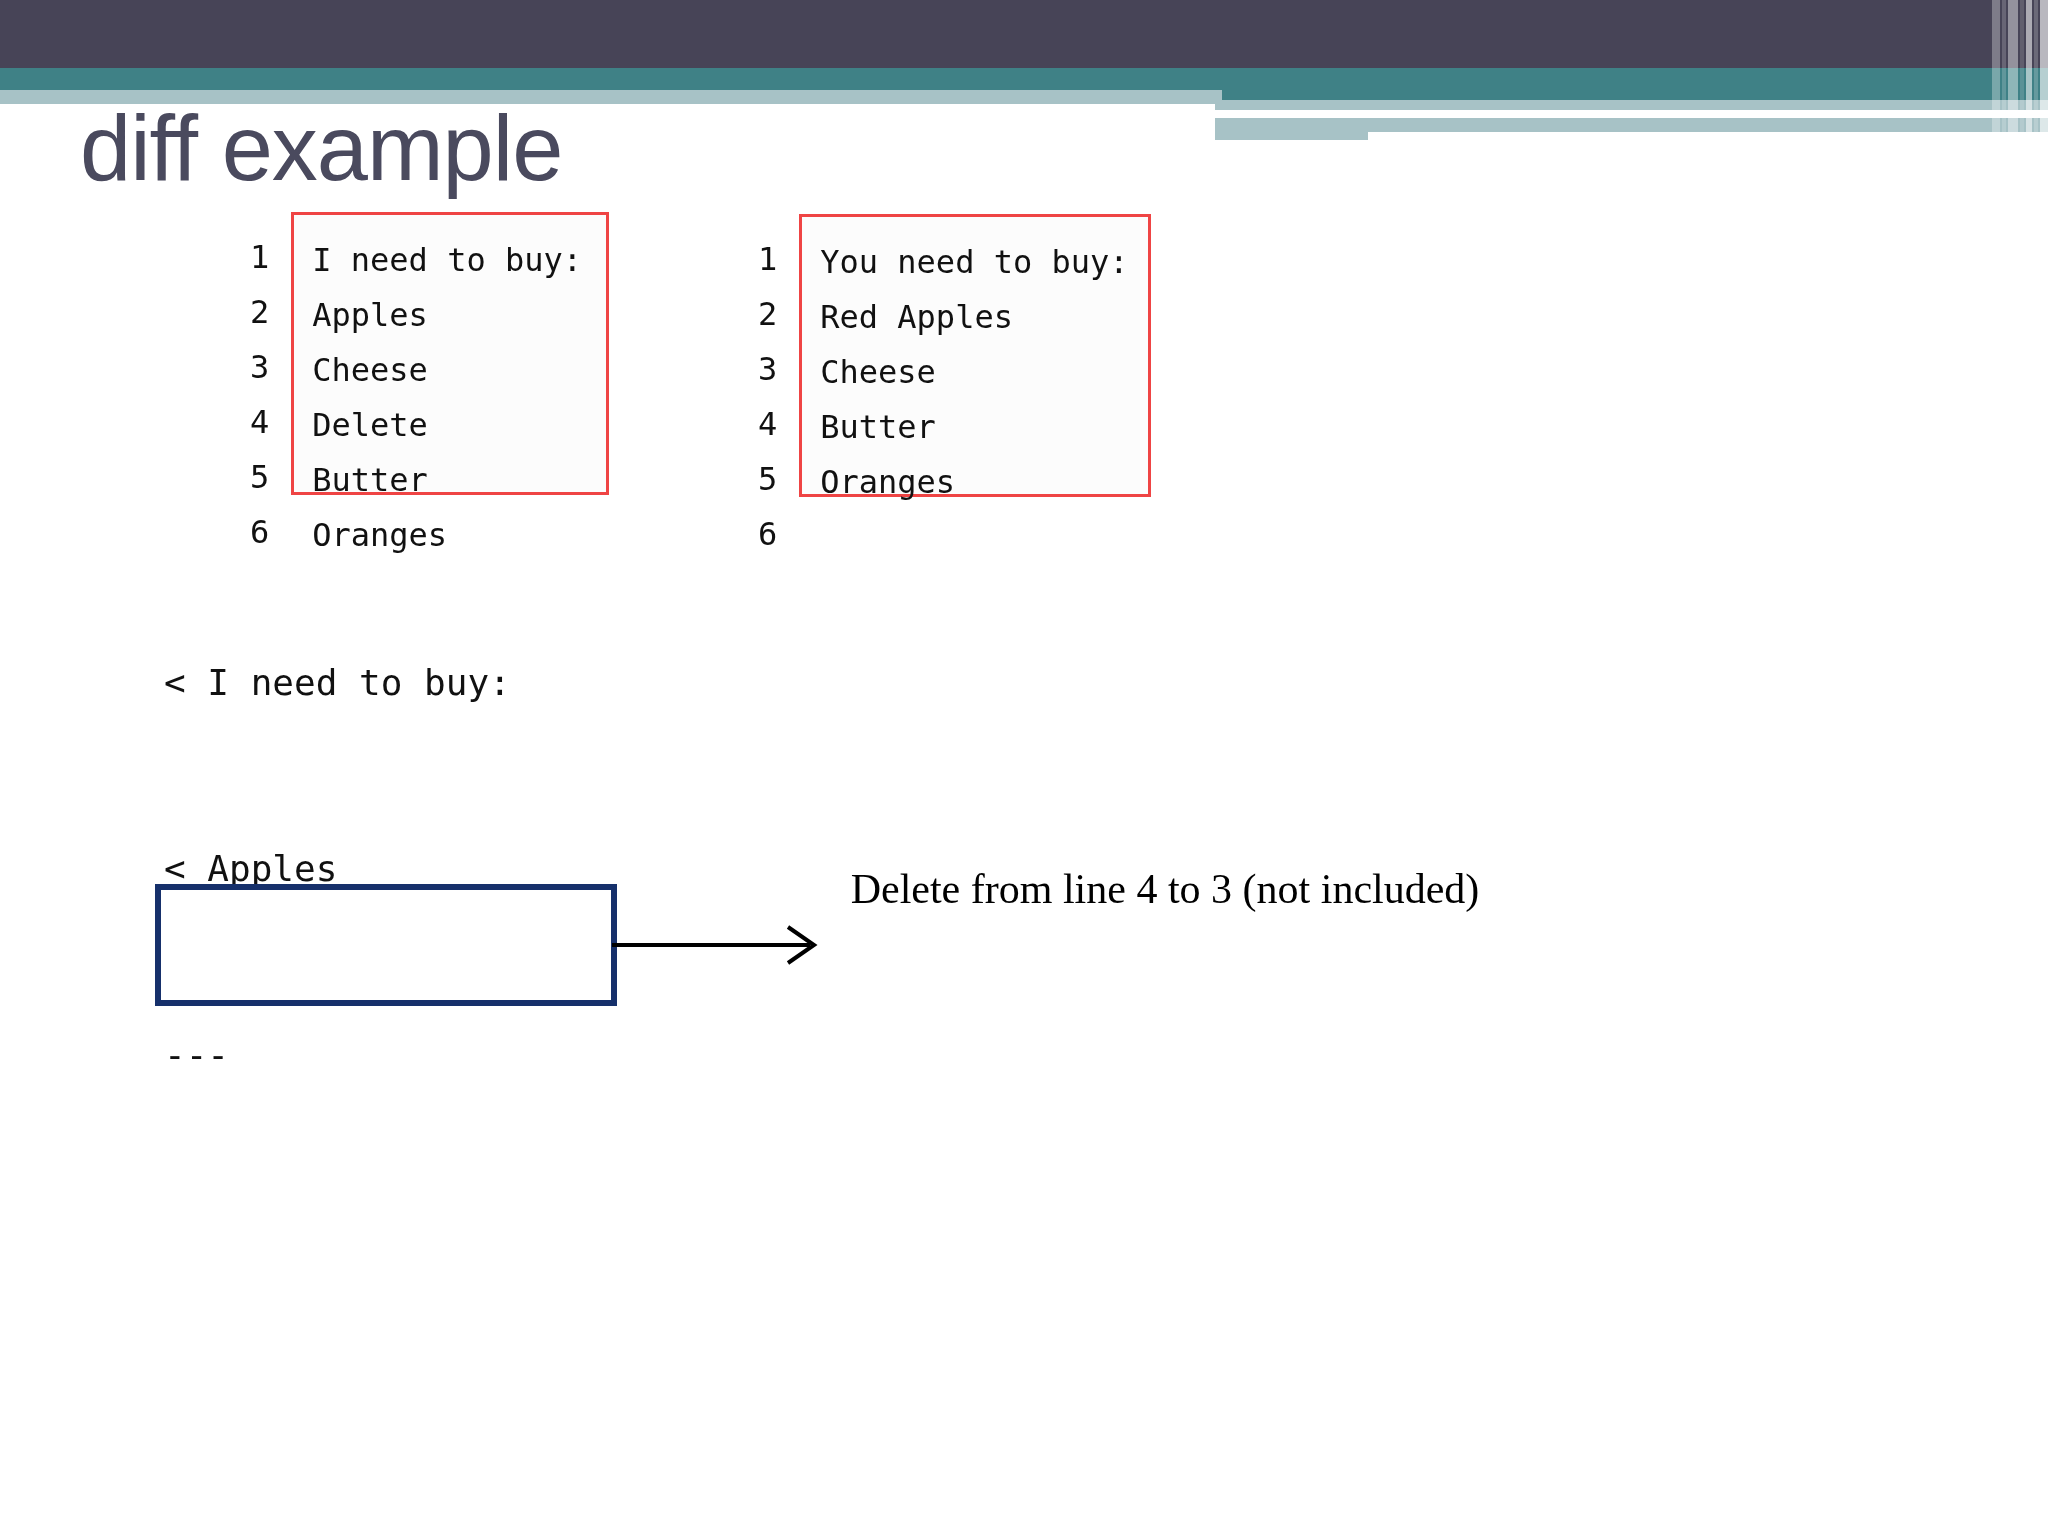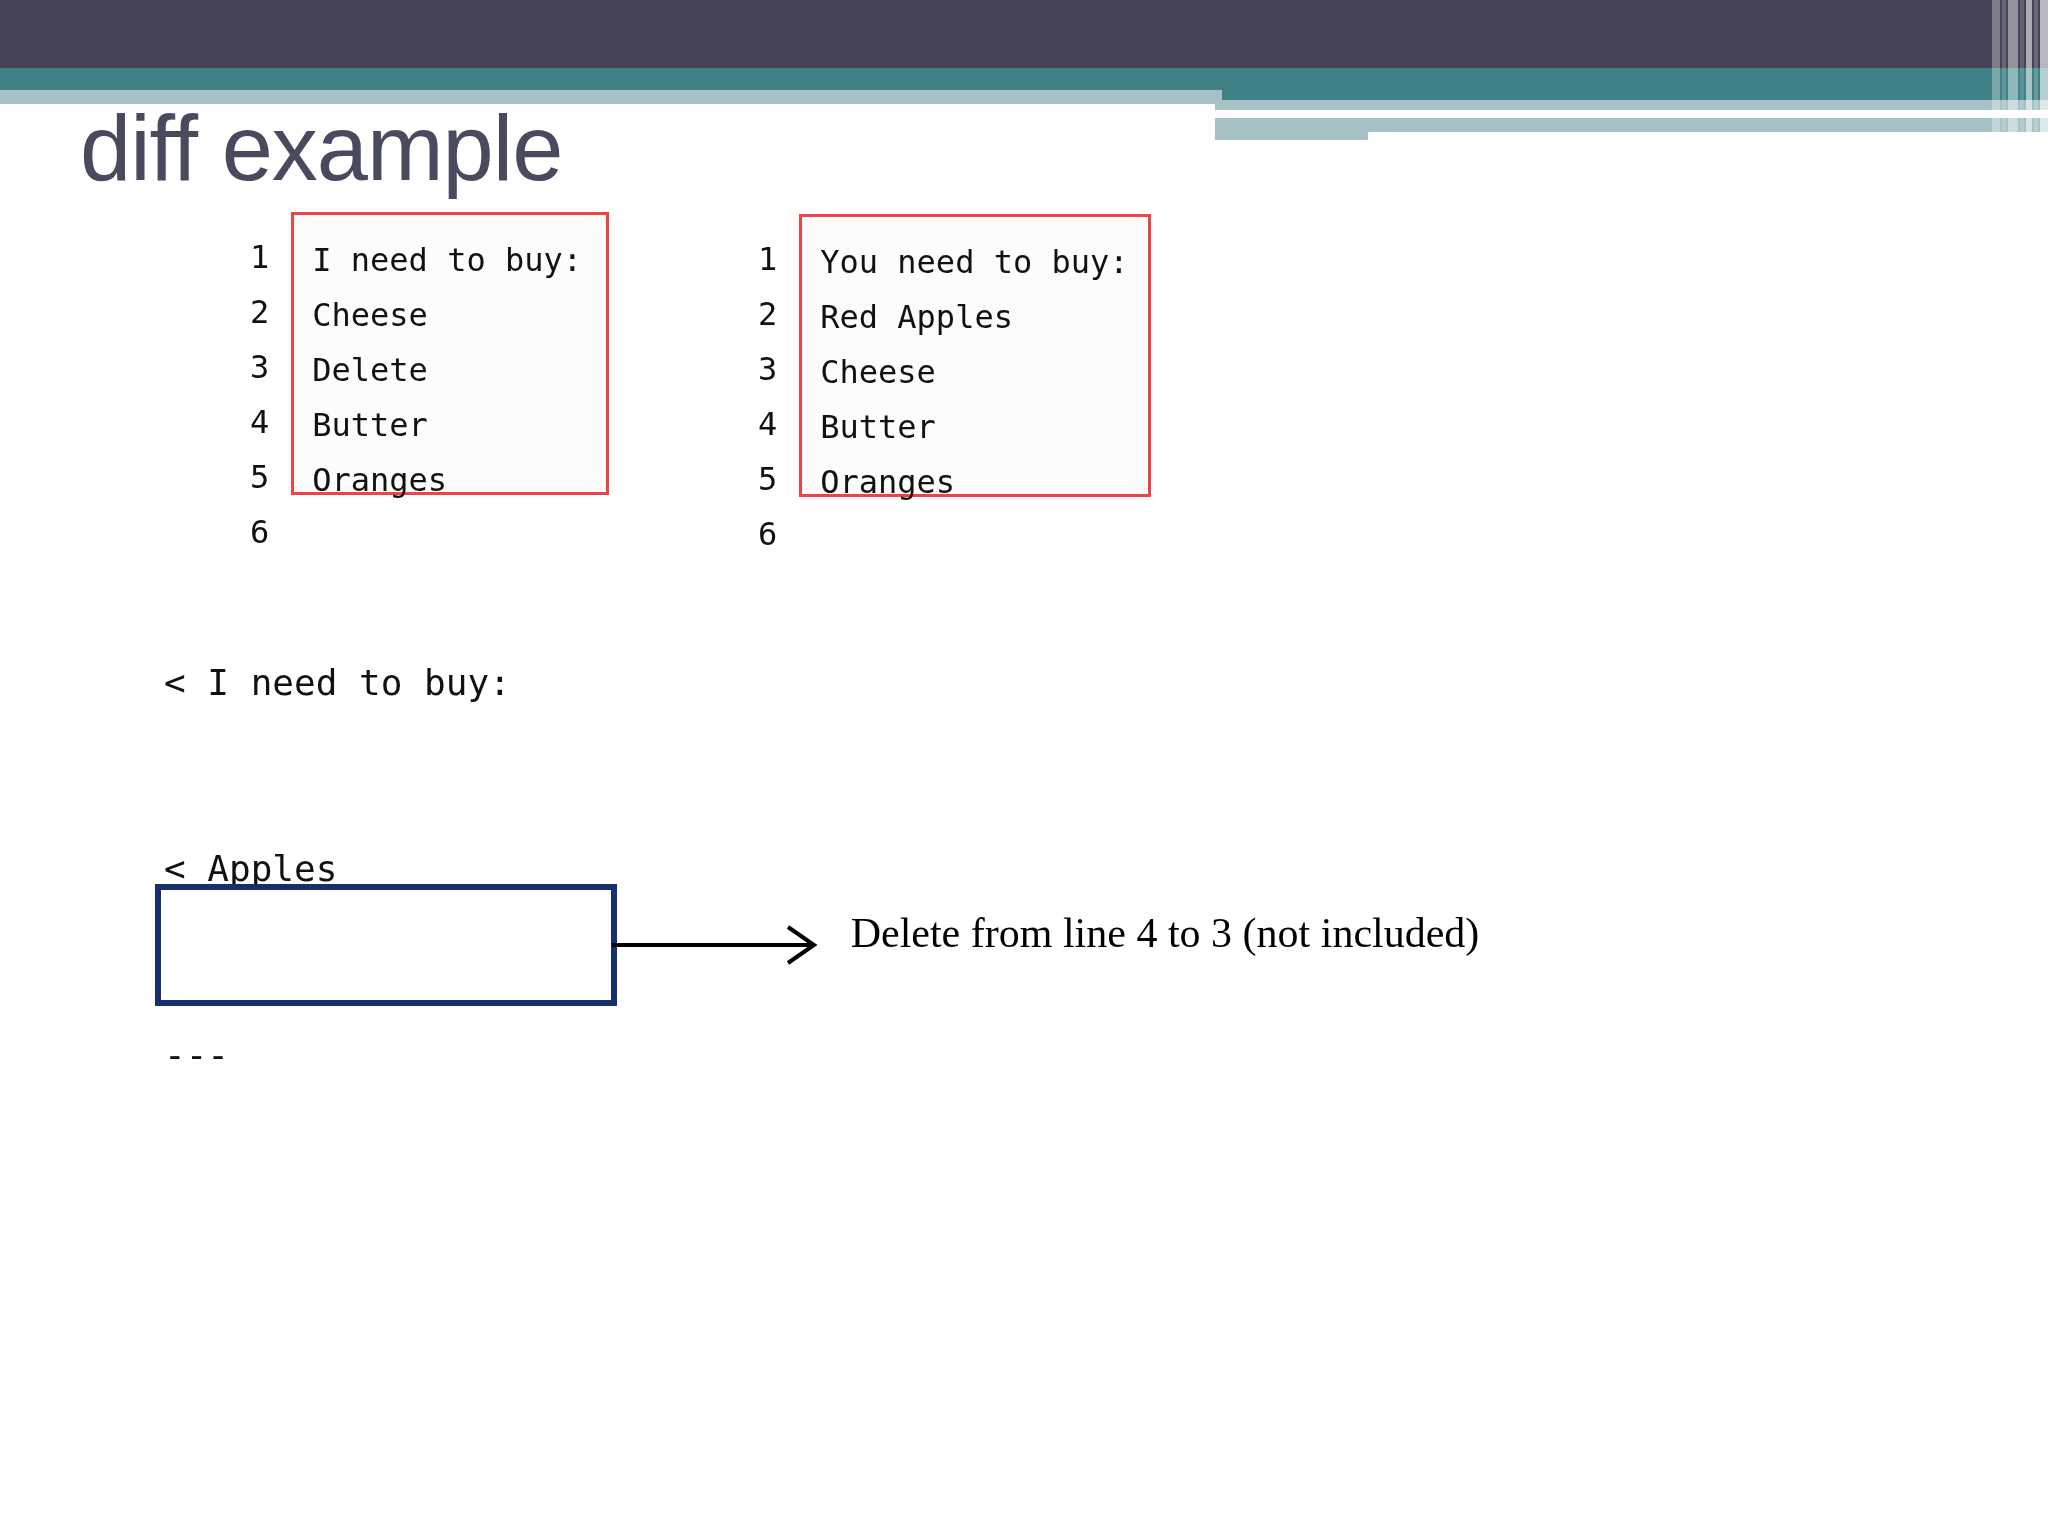--- a/index.html
+++ b/index.html
@@ -157,21 +157,21 @@
     left: 612px;
     top: 915px;
     width: 220px;
     height: 60px;
   }
 
   
   #callout-text {
     position: absolute;
     left: 845px;
-    top: 908px;
+    top: 864px;
     width: 640px;
     text-align: center;
     font-family: "Liberation Serif", "DejaVu Serif", serif;
     font-size: 42px;
     line-height: 50px;
     color: #000000;
   }
 </style>
 </head>
 <body>
@@ -200,20 +200,21 @@
     <div class="gutter">
       <span>1</span>
       <span>2</span>
       <span>3</span>
       <span>4</span>
       <span>5</span>
       <span>6</span>
     </div>
     <div class="codebox">
       <div class="cline">I need to buy:</div>
+      <div class="cline">Apples</div>
       <div class="cline">Cheese</div>
       <div class="cline">Delete</div>
       <div class="cline">Butter</div>
       <div class="cline">Oranges</div>
     </div>
   </div>
 
   <div class="filepanel" id="file-b">
     <div class="gutter">
       <span>1</span>

